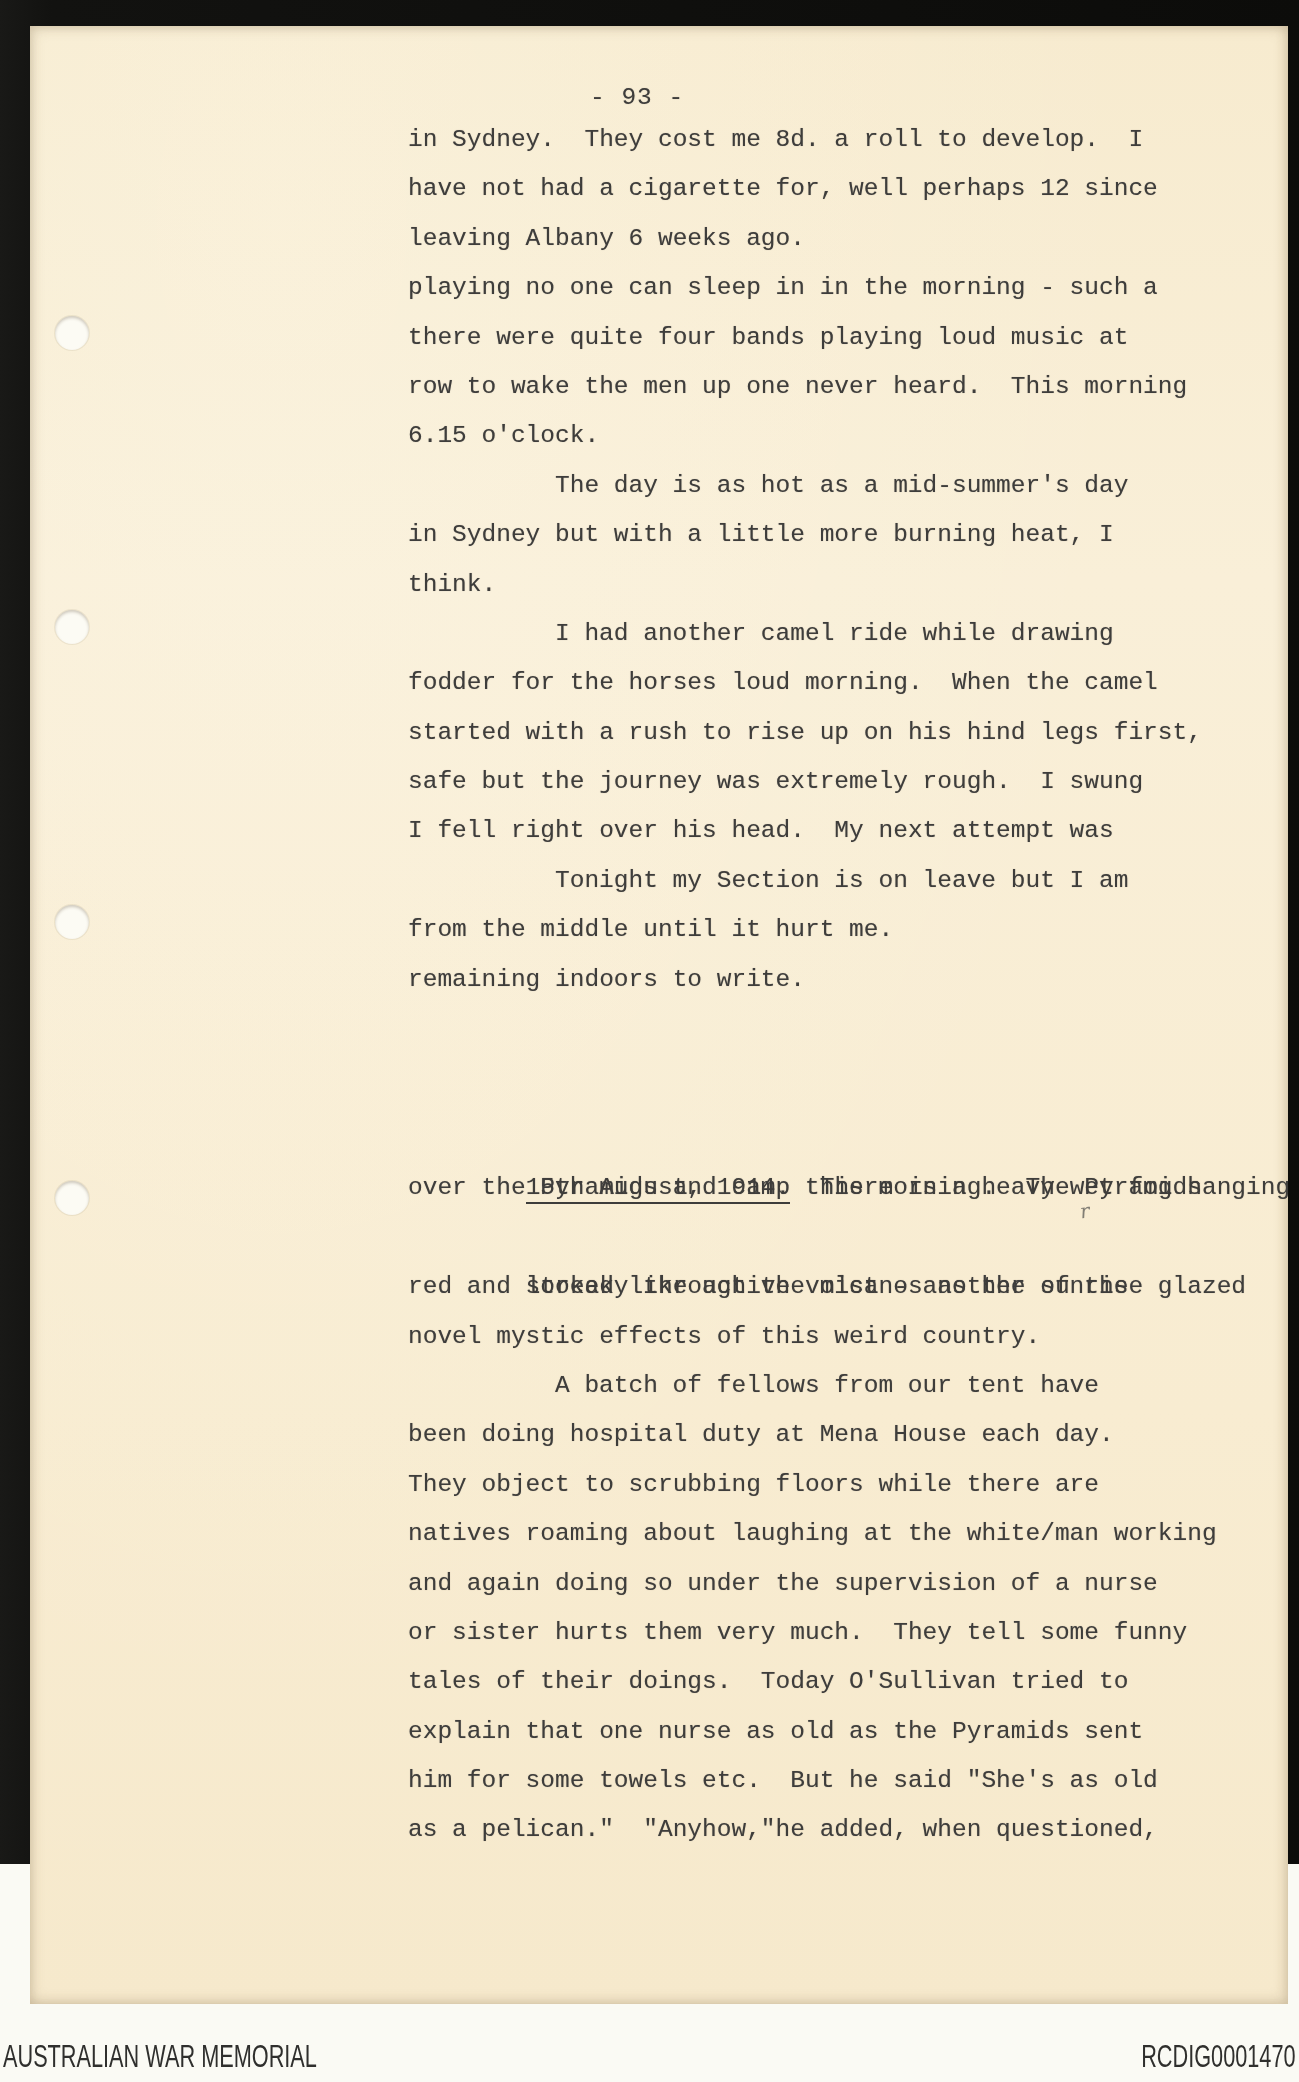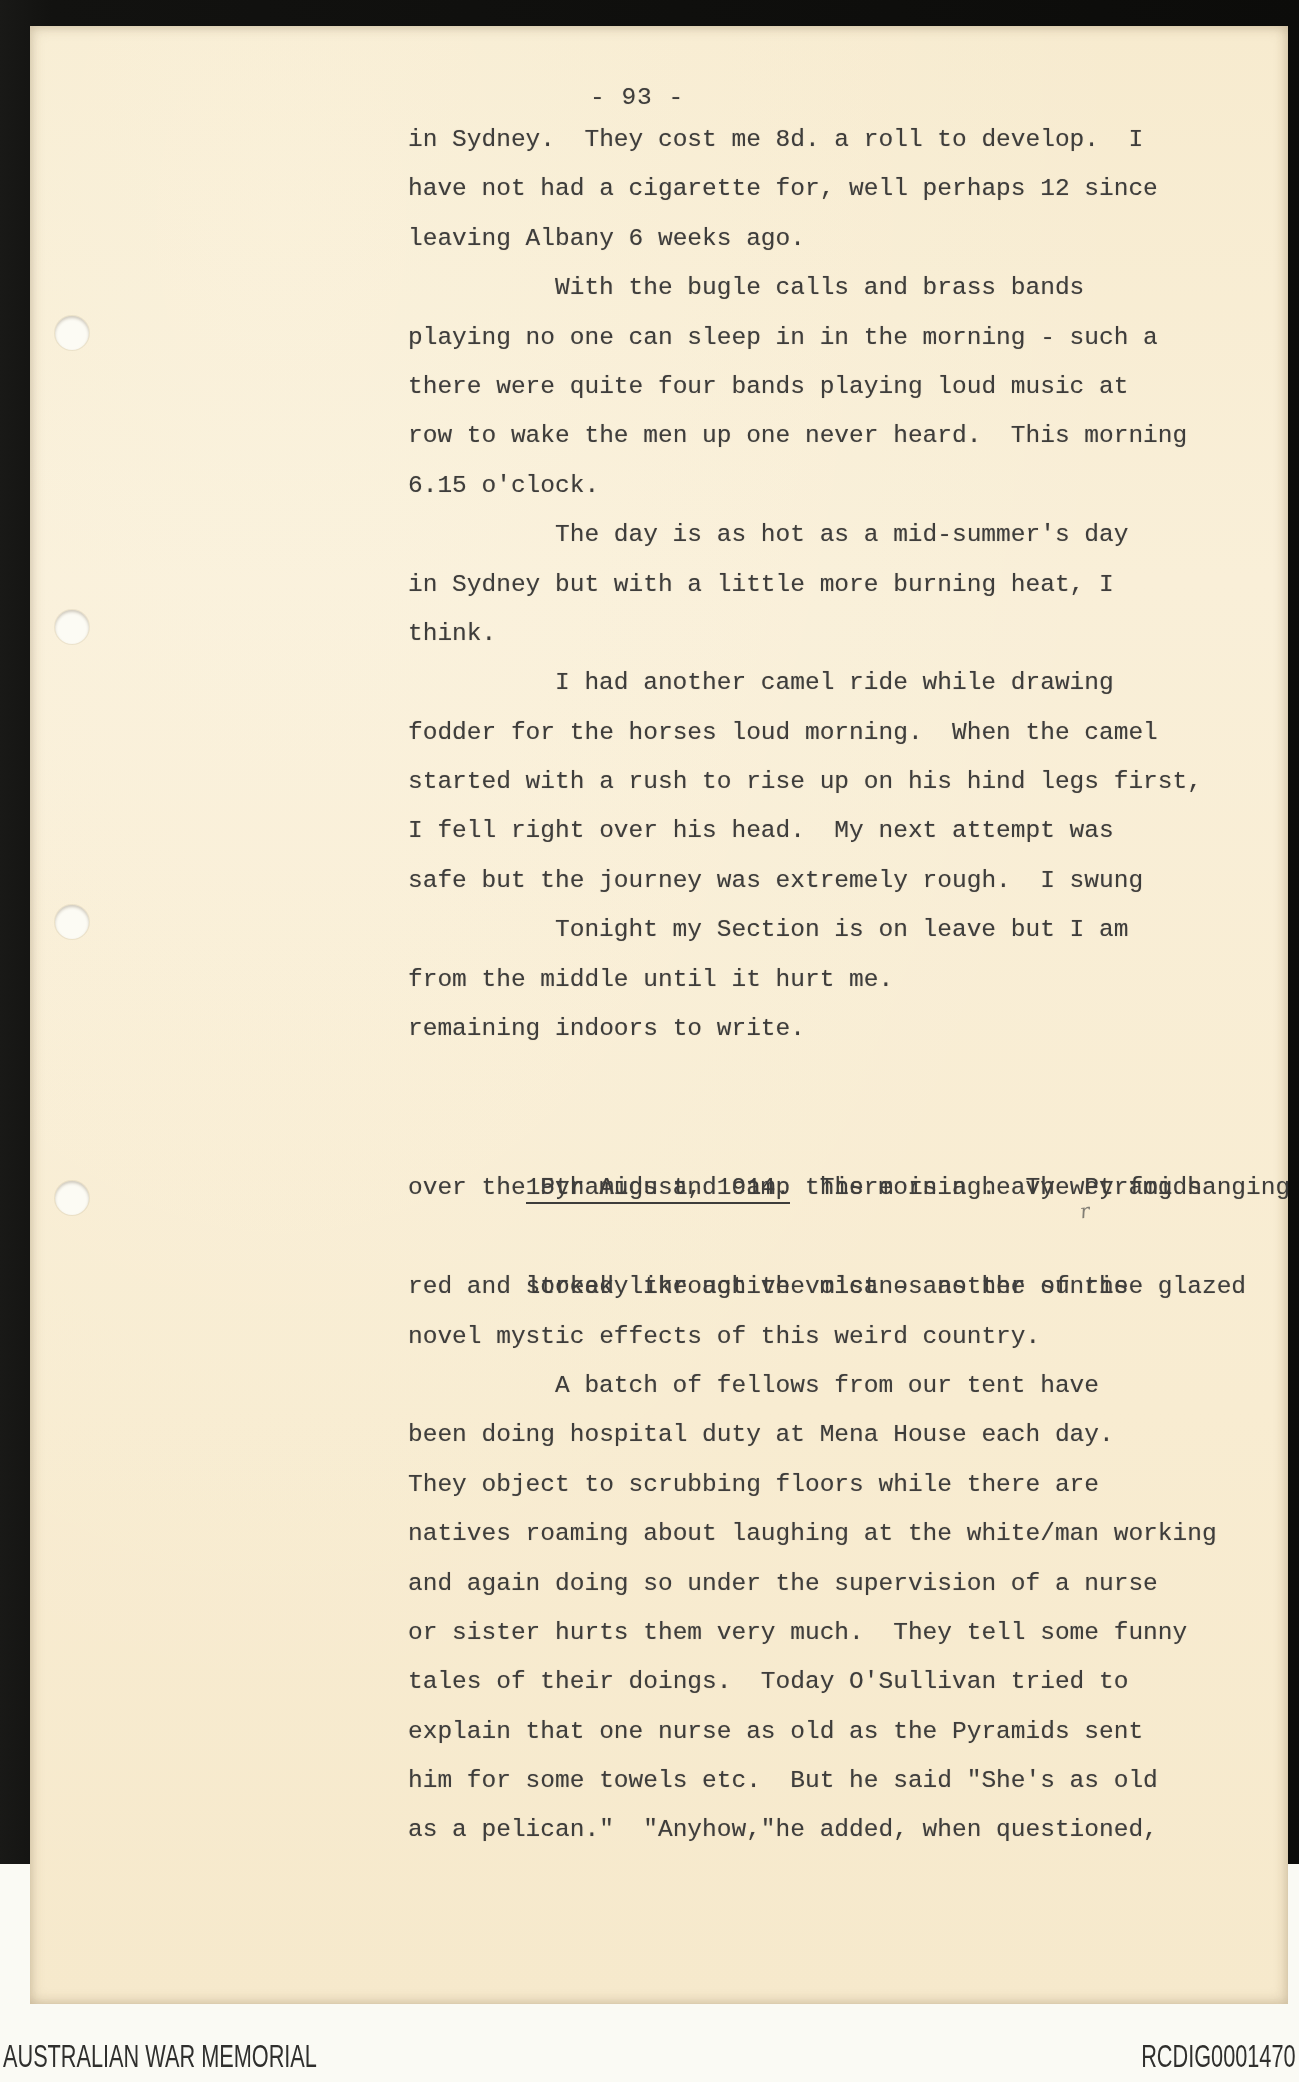--- a/index.html
+++ b/index.html
@@ -99,33 +99,32 @@
     <div class="hole hole-2"></div>
     <div class="hole hole-3"></div>
     <div class="hole hole-4"></div>
 
     <div class="page-number">- 93 -</div>
 
     <div class="text-block entry-1">
       <div class="line">in Sydney.  They cost me 8d. a roll to develop.  I</div>
       <div class="line">have not had a cigarette for, well perhaps 12 since</div>
       <div class="line">leaving Albany 6 weeks ago.</div>
-      <div class="line indent">With the bugle calls and brass bands</div>
       <div class="line">playing no one can sleep in in the morning - such a</div>
       <div class="line">there were quite four bands playing loud music at</div>
       <div class="line">row to wake the men up one never heard.  This morning</div>
       <div class="line">6.15 o'clock.</div>
       <div class="line indent">The day is as hot as a mid-summer's day</div>
       <div class="line">in Sydney but with a little more burning heat, I</div>
       <div class="line">think.</div>
       <div class="line indent">I had another camel ride while drawing</div>
       <div class="line">fodder for the horses loud morning.  When the camel</div>
       <div class="line">started with a rush to rise up on his hind legs first,</div>
+      <div class="line">safe but the journey was extremely rough.  I swung</div>
       <div class="line">I fell right over his head.  My next attempt was</div>
-      <div class="line">safe but the journey was extremely rough.  I swung</div>
       <div class="line indent">Tonight my Section is on leave but I am</div>
       <div class="line">from the middle until it hurt me.</div>
       <div class="line">remaining indoors to write.</div>
     </div>
 
     <div class="text-block entry-2">
       <div class="line">
         <span class="date-heading">15th August, 1914.</span><span>  There is a heavy wet fog hanging</span>
       </div>
       <div class="line">over the Pyramids and camp this morning.  The Pyramids</div>

